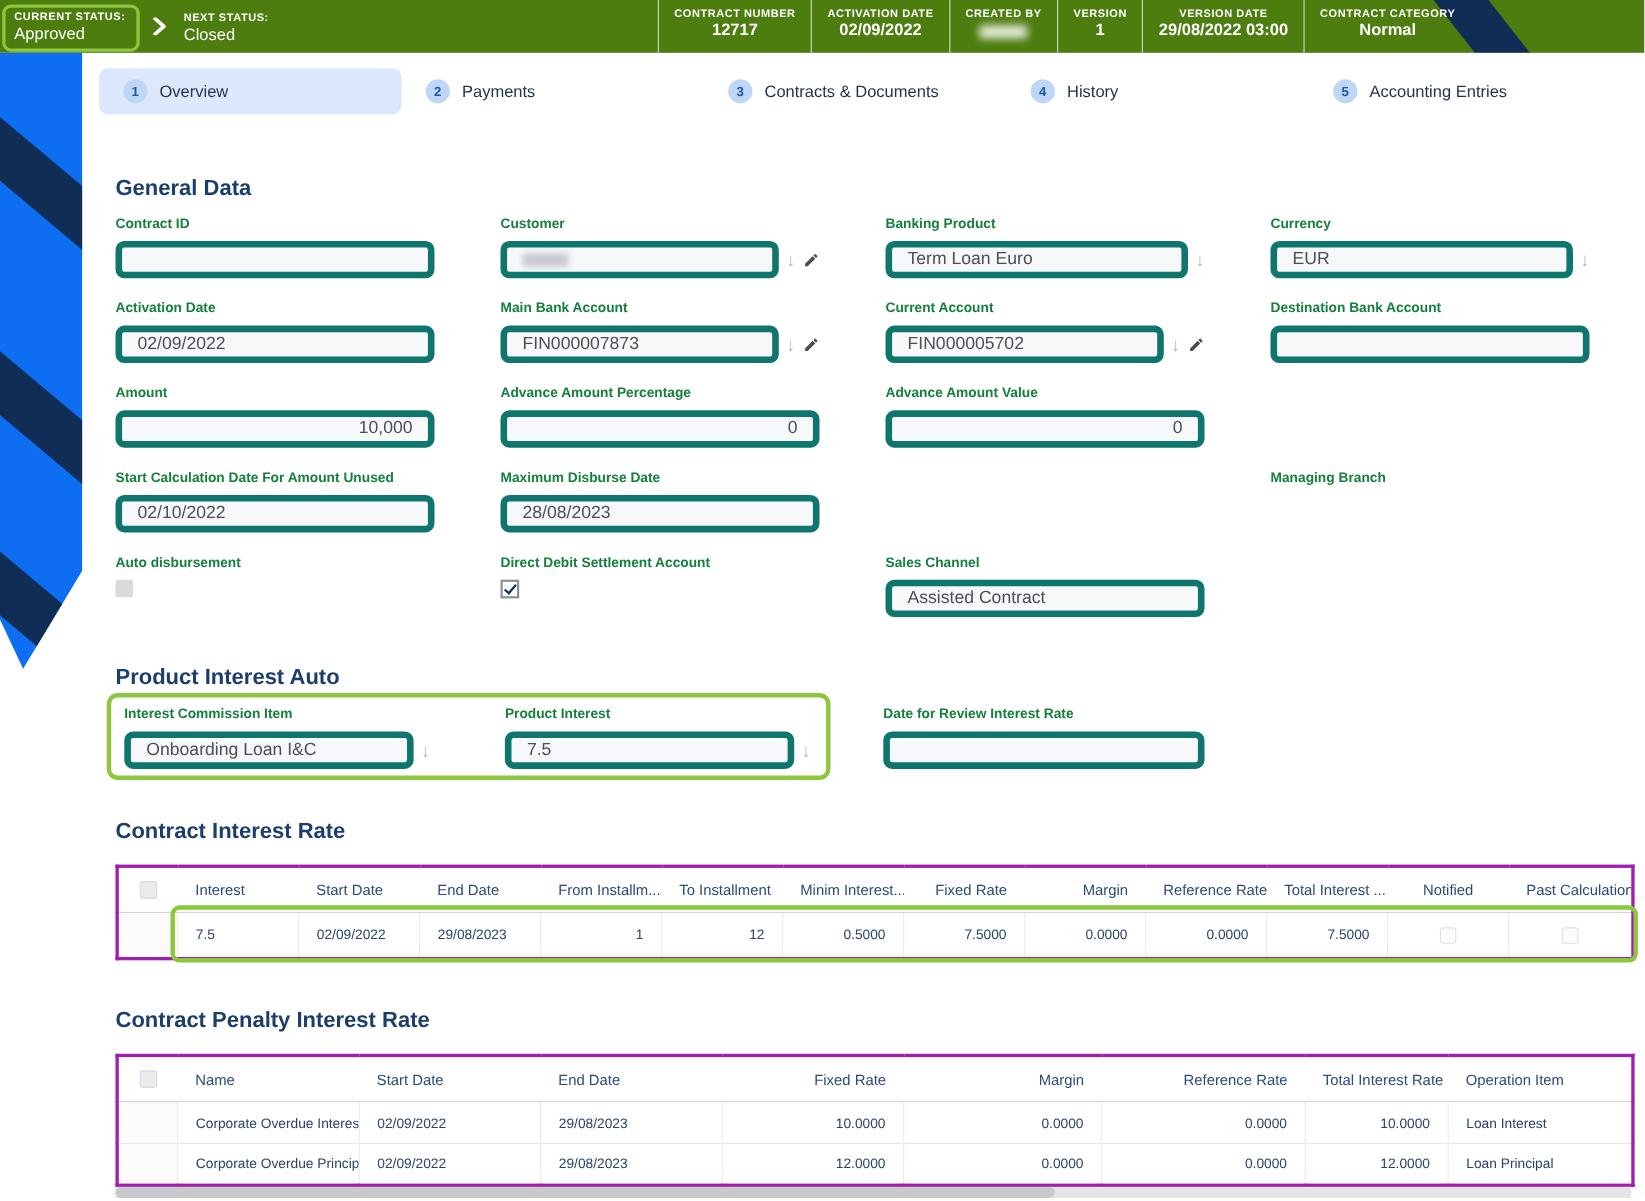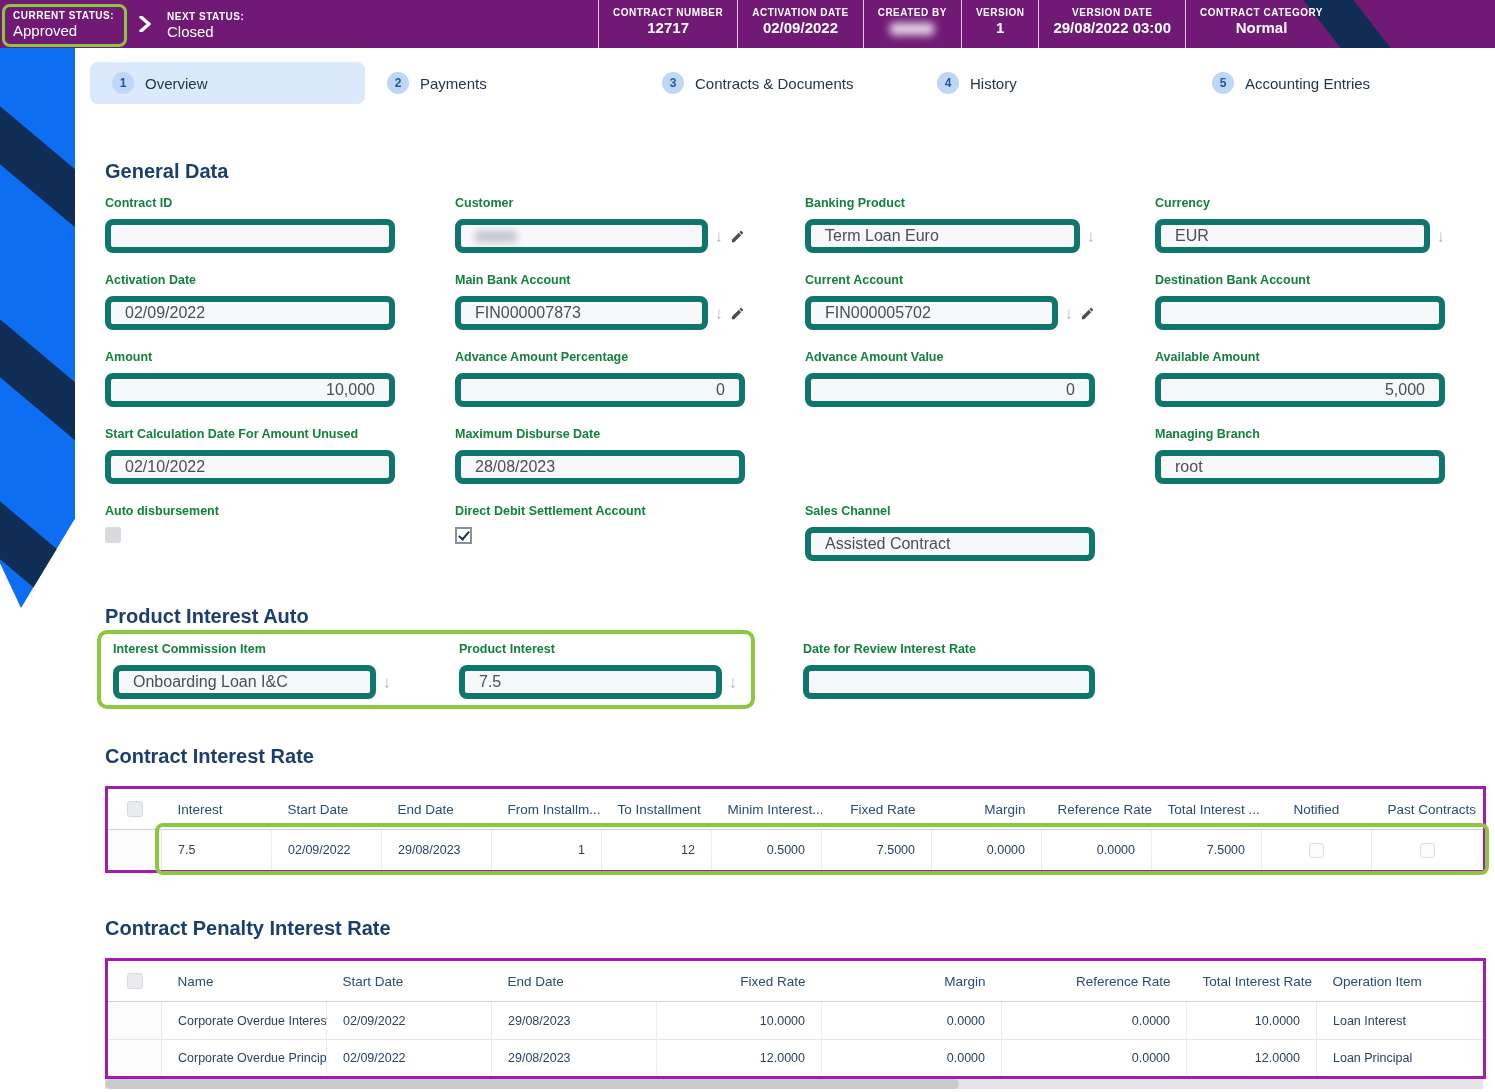--- a/index.html
+++ b/index.html
@@ -3,21 +3,21 @@
 <meta charset="utf-8">
 <style>
   * { margin:0; padding:0; box-sizing:border-box; }
   html,body { width:1495px; height:1092px; }
   body {
     font-family:"Liberation Sans", sans-serif;
     background:#ffffff; position:relative; overflow:hidden;
     color:#2b4265;
   }
   
-  .topbar { position:absolute; top:0; left:0; width:1495px; height:48px; background:#701a75; z-index:5; overflow:hidden; }
+  .topbar { position:absolute; top:0; left:0; width:1495px; height:48px; background:#4d7c0f; z-index:5; overflow:hidden; }
   .topbar-stripe { position:absolute; top:0; left:1322px; width:50px; height:48px; background:#0f2d55; transform:skewX(38deg); }
   .status-area { position:absolute; left:0; top:0; height:48px; display:flex; align-items:center; }
   .cur-box { border:3px solid #8dc63f; border-radius:8px; margin-left:2px; margin-top:2px; padding:2px 10px 4px 8px; min-width:100px; }
   .hlabel { color:#ffffff; font-size:10px; font-weight:700; letter-spacing:.5px; text-transform:uppercase; line-height:13px; }
   .hvalue { color:#ffffff; font-size:15px; line-height:18px; }
   .chev { margin:0 0 0 12px; display:flex; align-items:center; }
   .next-box { margin-left:16px; padding-top:3px; }
   .hdr-cells { position:absolute; right:158px; top:0; height:52px; display:flex;padding-left:36px; }
   .hcell { border-left:1px solid rgba(255,255,255,.75); padding:6px 14px 0 14px; text-align:center; }
   .hcell .hvalue { font-weight:700; white-space:nowrap; }
@@ -260,28 +260,20 @@
           </div>
       </div>
       <div class="fgroup">
         <span class="flabel">Advance Amount Value</span>
         <div class="fwrap">
             <div class="finput num">
               <span>0</span>
             </div>
           </div>
       </div>
-      <div class="fgroup">
-        <span class="flabel">Available Amount</span>
-        <div class="fwrap">
-            <div class="finput num">
-              <span>5,000</span>
-            </div>
-          </div>
-      </div>
     </div>
 
     <div class="form-row">
       <div class="fgroup">
         <span class="flabel">Start Calculation Date For Amount Unused</span>
         <div class="fwrap">
             <div class="finput">
               <span>02/10/2022</span>
             </div>
           </div>
@@ -290,25 +282,20 @@
         <span class="flabel">Maximum Disburse Date</span>
         <div class="fwrap">
             <div class="finput">
               <span>28/08/2023</span>
             </div>
           </div>
       </div>
       <div class="fgroup"></div>
       <div class="fgroup">
         <span class="flabel">Managing Branch</span>
-        <div class="fwrap">
-            <div class="finput">
-              <span>root</span>
-            </div>
-          </div>
       </div>
     </div>
 
     <div class="form-row">
       <div class="fgroup">
         <span class="flabel">Auto disbursement</span>
         <span class="cb disabled"></span>
       </div>
       <div class="fgroup">
         <span class="flabel">Direct Debit Settlement Account</span>
@@ -382,21 +369,21 @@
             <th class="ta-l">Start Date</th>
             <th class="ta-l">End Date</th>
             <th class="ta-r">From Installm...</th>
             <th class="ta-r">To Installment</th>
             <th class="ta-l">Minim Interest...</th>
             <th class="ta-r">Fixed Rate</th>
             <th class="ta-r">Margin</th>
             <th class="ta-r">Reference Rate</th>
             <th class="ta-l">Total Interest ...</th>
             <th class="ta-c">Notified</th>
-            <th class="ta-c">Past Contracts</th>
+            <th class="ta-c">Past Calculation</th>
           </tr>
         </thead>
         <tbody>
           <tr>
             <td class="cb-col"></td>
             <td class="ta-l">7.5</td>
             <td class="ta-l">02/09/2022</td>
             <td class="ta-l">29/08/2023</td>
             <td class="ta-r">1</td>
             <td class="ta-r">12</td>

